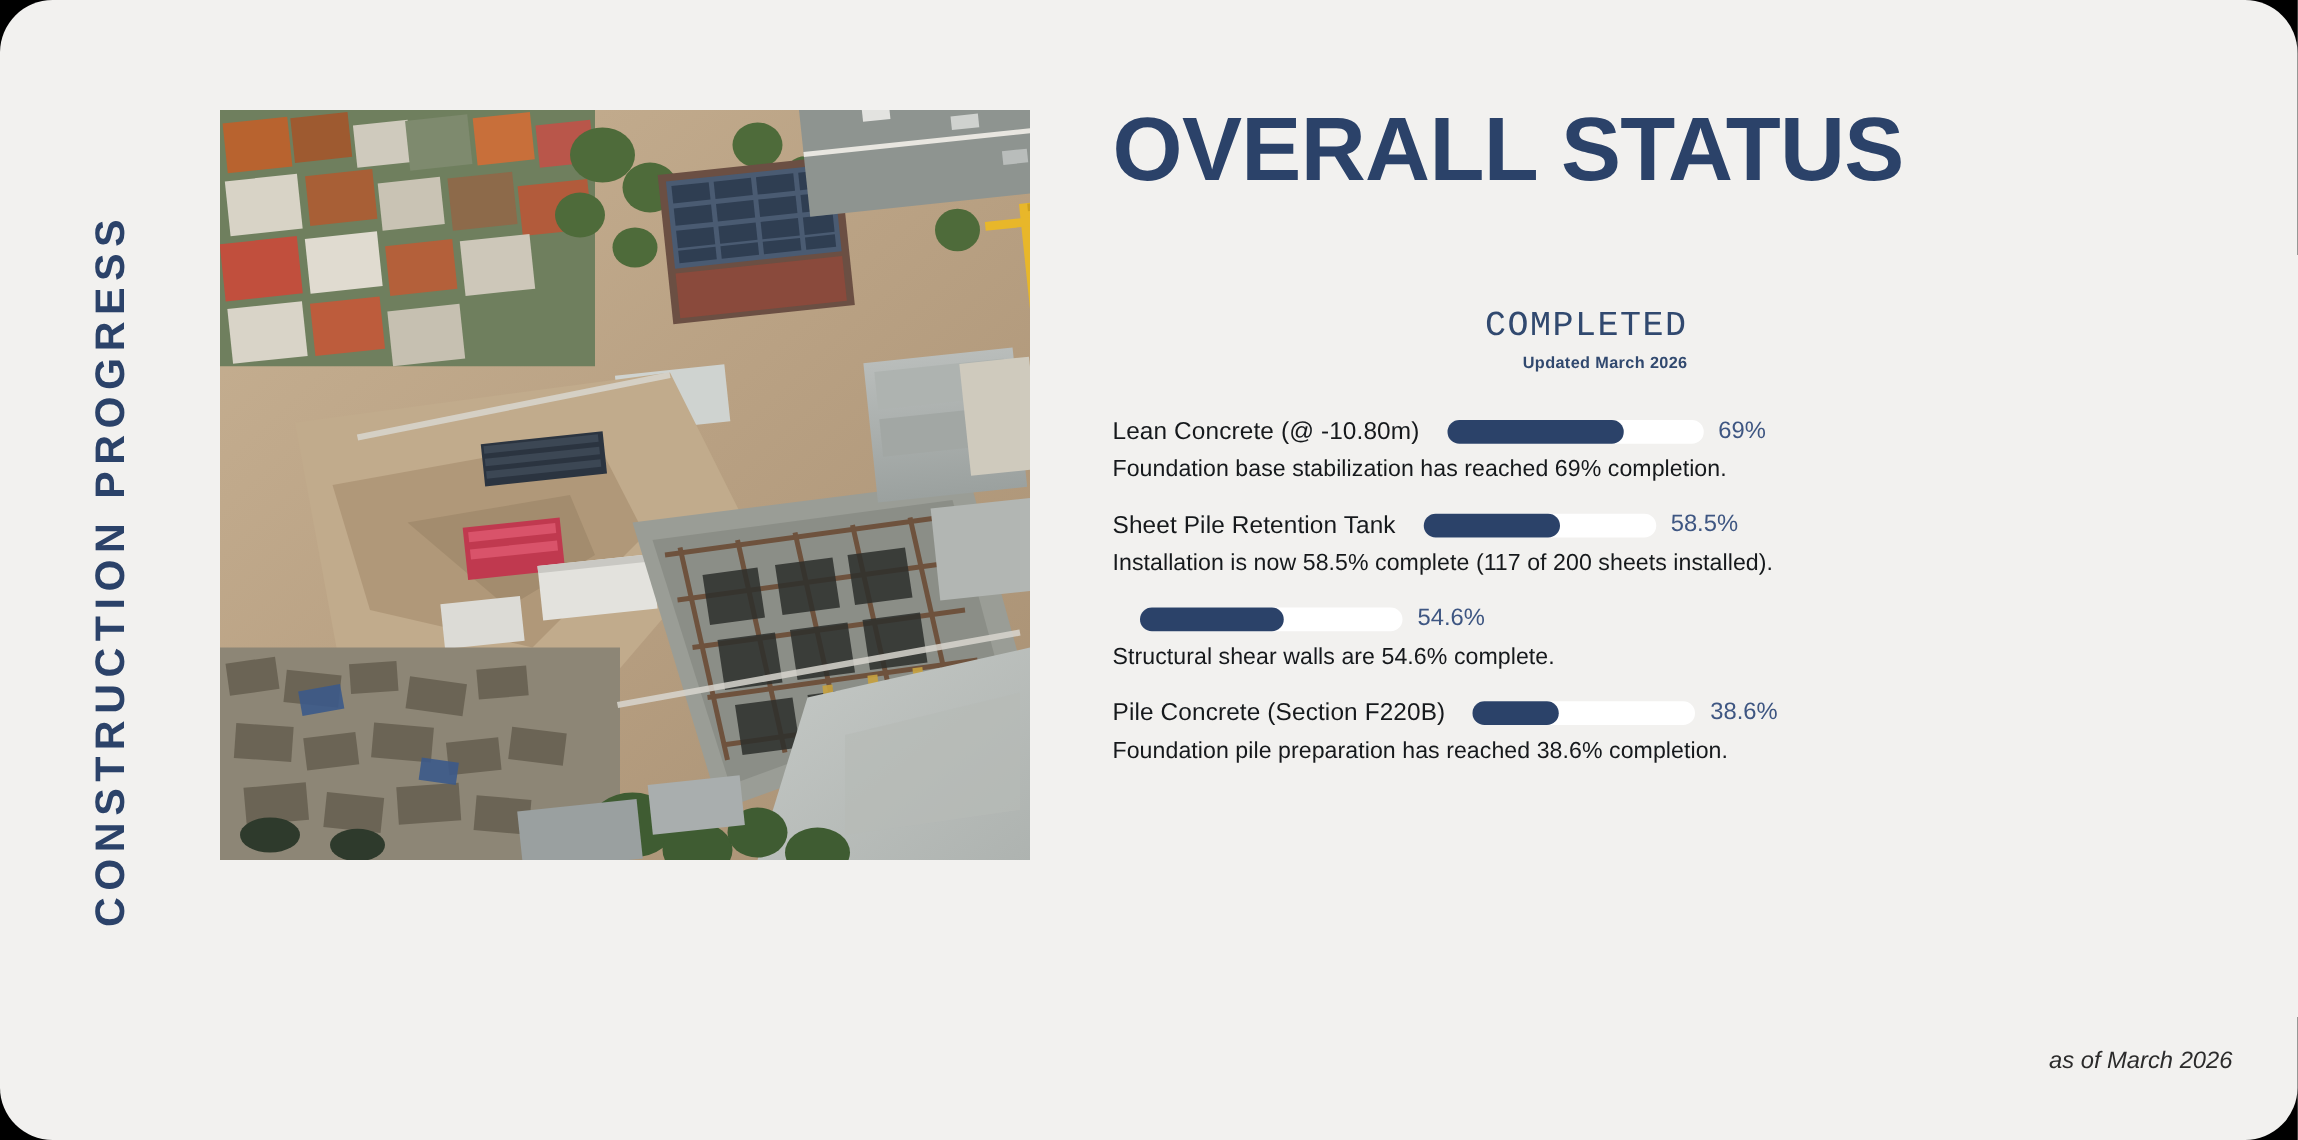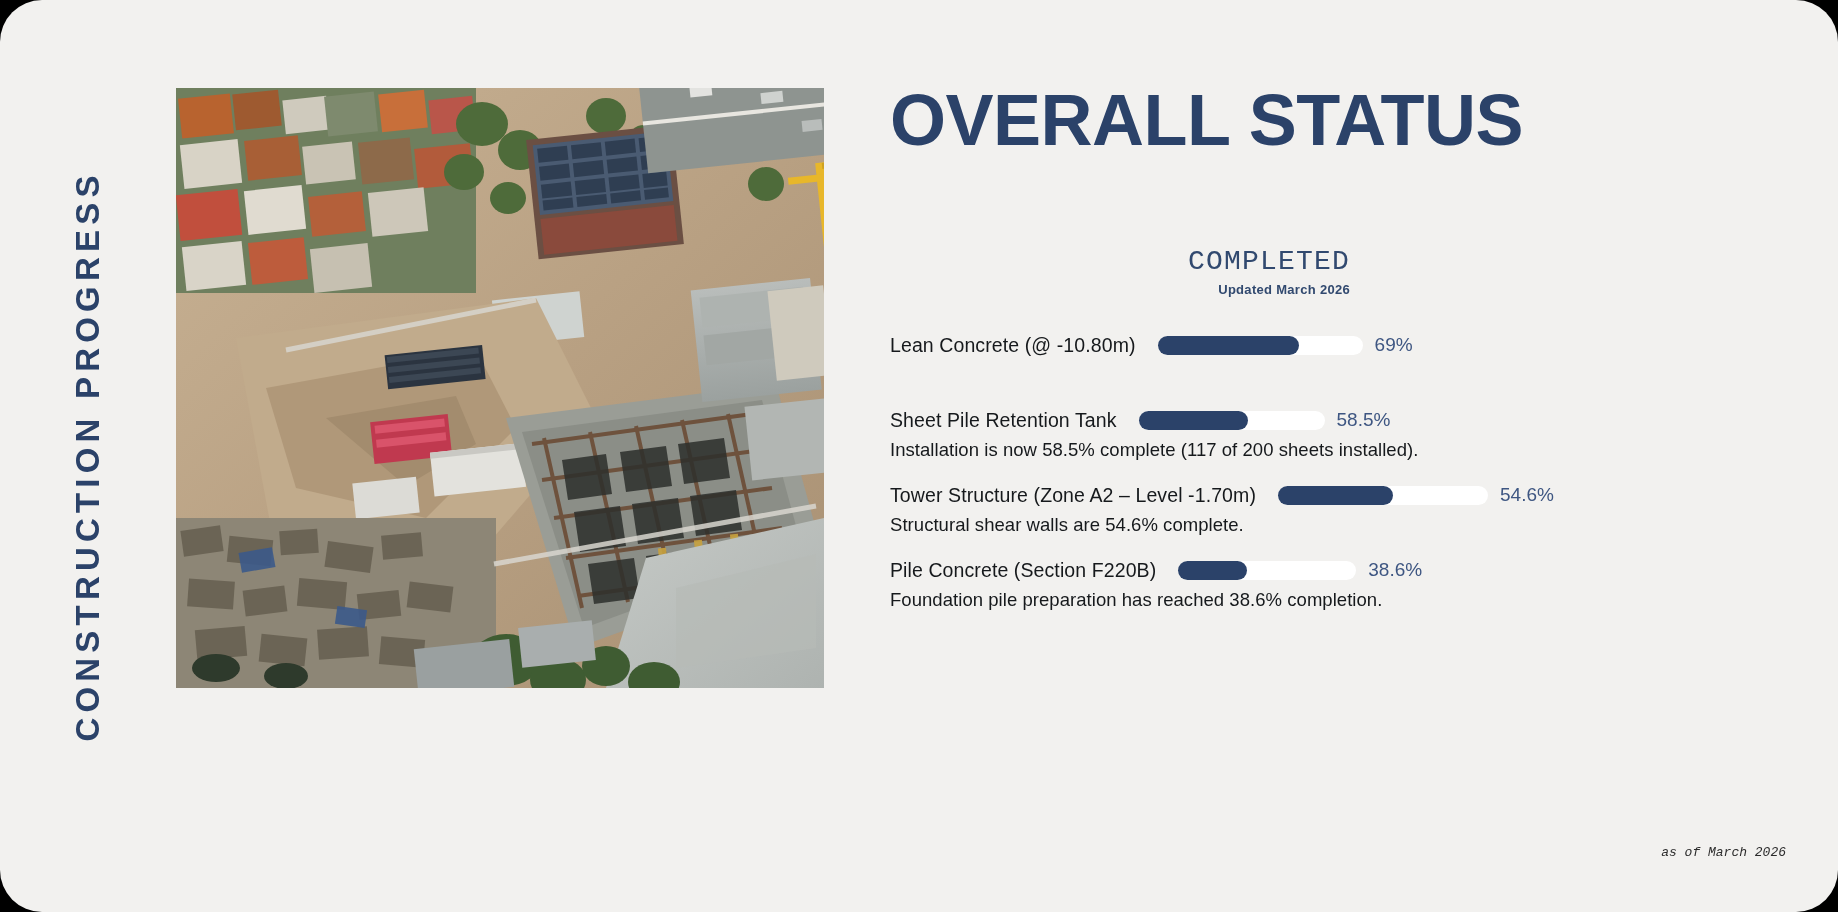--- a/index.html
+++ b/index.html
@@ -170,23 +170,23 @@
     font-weight: 400;
     margin-top: 4px;
     letter-spacing: 0.05px;
   }
 
   #footer-note {
     position: absolute;
     right: 52px;
     bottom: 52px;
     color: #2b2b2b;
-    font-family: Liberation Mono, monospace;
+    font-family: Liberation Sans, sans-serif;
     font-style: italic;
-    font-size: 13px;
+    font-size: 19px;
   }
 </style>
 </head>
 <body>
 
 <div id="card">
 
   <div id="side-title-wrap">
     <div id="side-title">CONSTRUCTION PROGRESS</div>
   </div>
@@ -441,36 +441,36 @@
 
 
       <div class="item">
         <div class="item-row">
           <span class="item-label">Lean Concrete (@ -10.80m)</span>
           <span class="bar-track" style="width:205px">
             <span class="bar-fill" style="width:141px"></span>
           </span>
           <span class="bar-pct">69%</span>
         </div>
+        <div class="item-desc">Foundation base stabilization has reached 69% completion.</div>
       </div>
 
       <div class="item">
         <div class="item-row">
           <span class="item-label">Sheet Pile Retention Tank</span>
           <span class="bar-track" style="width:186px">
             <span class="bar-fill" style="width:109px"></span>
           </span>
           <span class="bar-pct">58.5%</span>
         </div>
         <div class="item-desc">Installation is now 58.5% complete (117 of 200 sheets installed).</div>
       </div>
 
       <div class="item">
         <div class="item-row">
-          <span class="item-label">Tower Structure (Zone A2 – Level -1.70m)</span>
           <span class="bar-track" style="width:210px">
             <span class="bar-fill" style="width:115px"></span>
           </span>
           <span class="bar-pct">54.6%</span>
         </div>
         <div class="item-desc">Structural shear walls are 54.6% complete.</div>
       </div>
 
       <div class="item">
         <div class="item-row">

